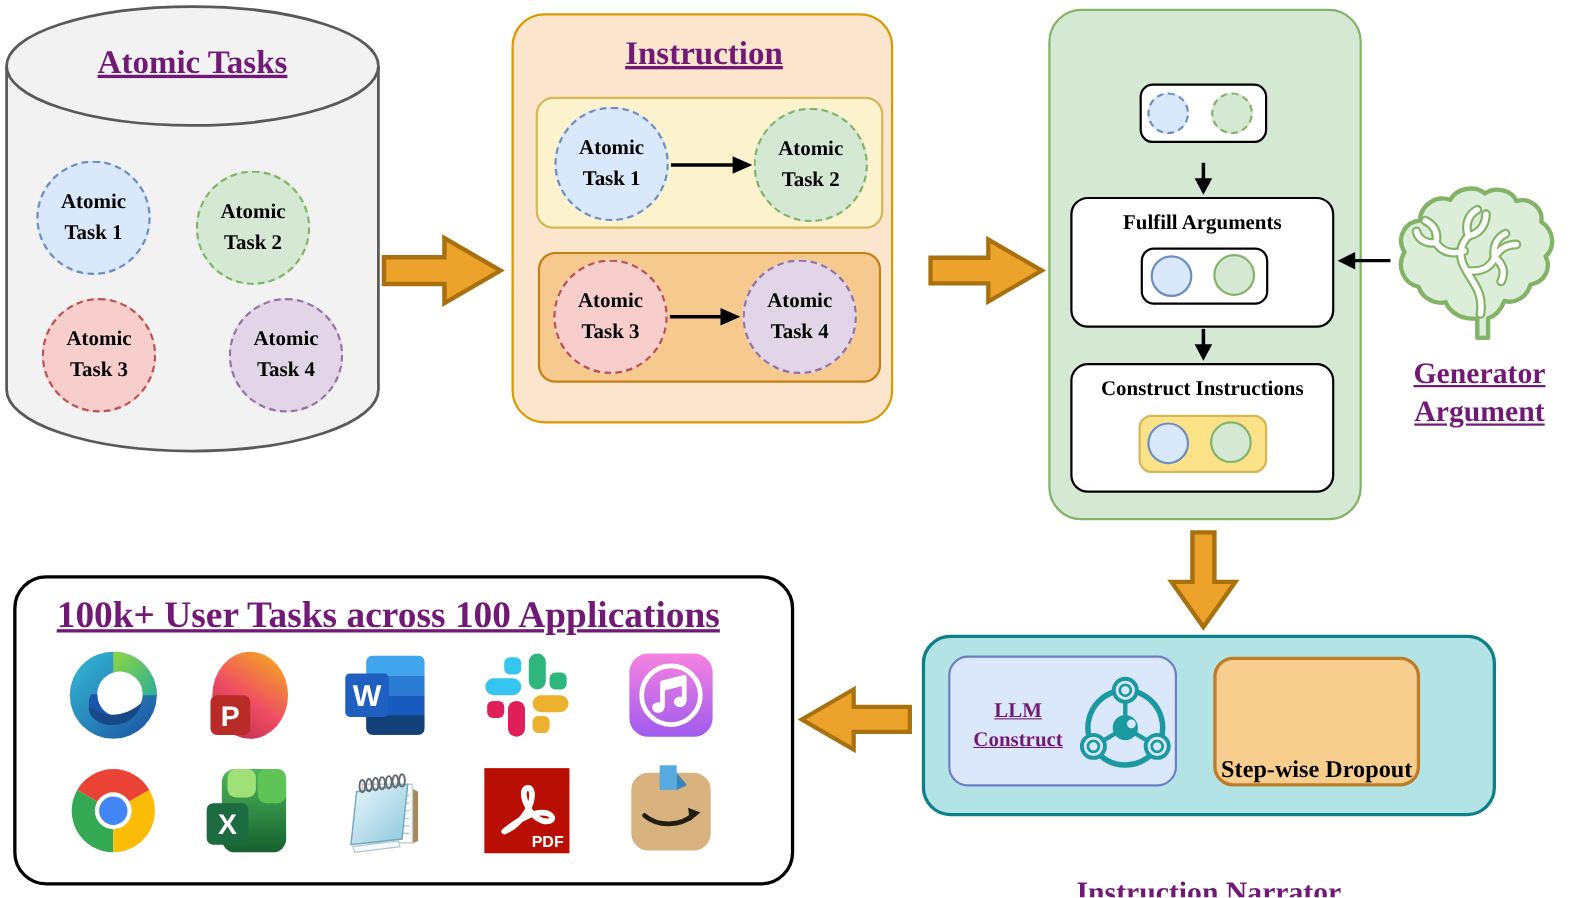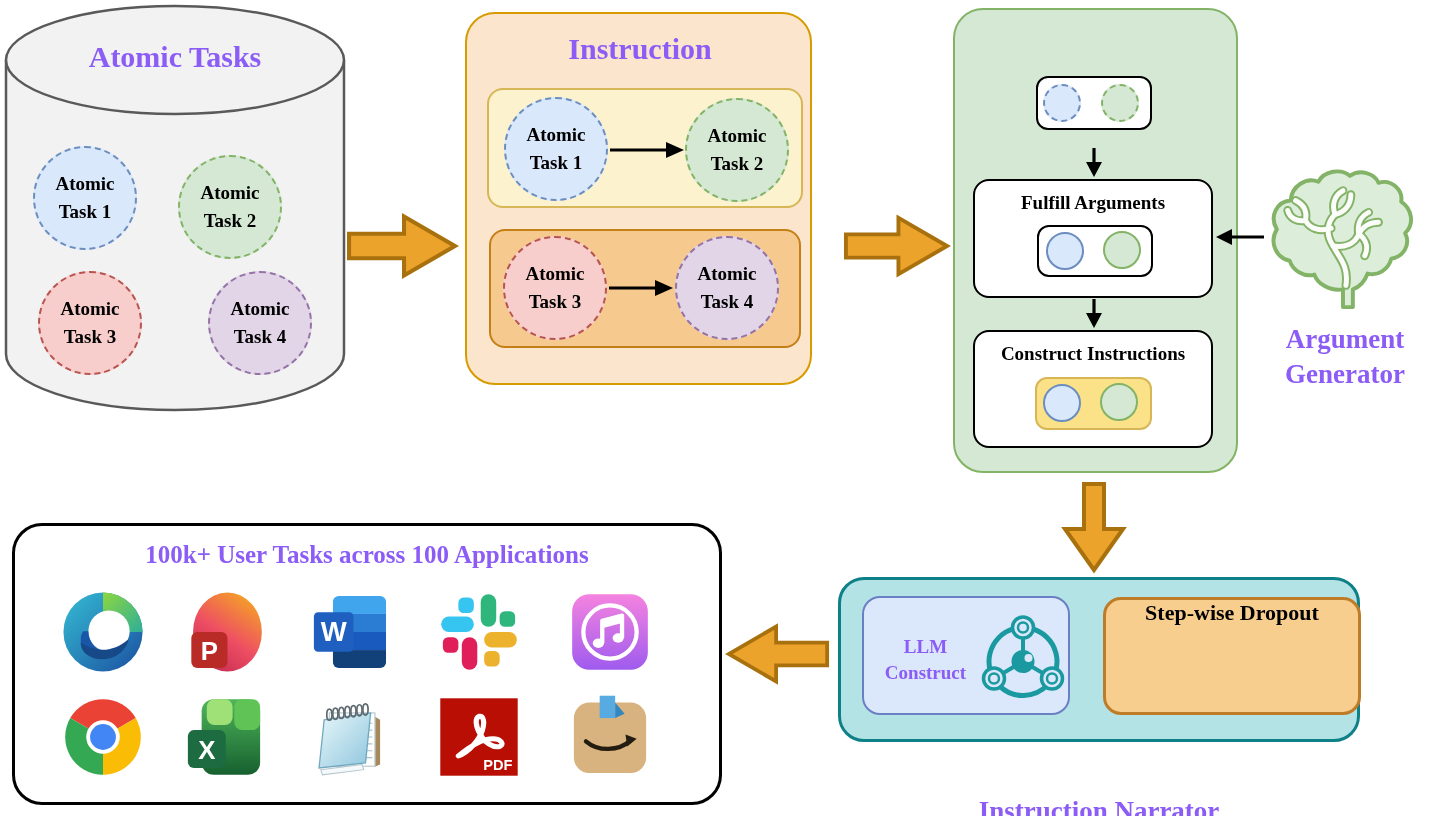--- a/index.html
+++ b/index.html
@@ -1,19 +1,19 @@
 <!DOCTYPE html>
 <html><head>
 <meta charset="utf-8">
 <style>
   html,body{margin:0;padding:0;background:#fff;}
   #canvas{position:relative;width:1444px;height:816px;background:#fff;overflow:hidden;
           font-family:"Liberation Serif","DejaVu Serif",serif;color:#000;}
   .abs{position:absolute;box-sizing:border-box;}
-  .lbl{position:absolute;text-align:center;font-weight:700;color:#8b5cf6;box-sizing:border-box;}
+  .lbl{position:absolute;text-align:center;font-weight:700;color:#701a75;box-sizing:border-box;text-decoration:underline;}
   .circle{position:absolute;width:104px;height:104px;border-radius:50%;display:flex;flex-direction:column;
           align-items:center;justify-content:center;font-weight:700;font-size:19px;line-height:1.5;box-sizing:border-box;}
   .c-blue{background:#DAE8FC;border:2.5px dashed #6C8EBF;}
   .c-green{background:#D5E8D4;border:2.5px dashed #82B366;}
   .c-red{background:#F8CECC;border:2.5px dashed #B85450;}
   .c-purple{background:#E1D5E7;border:2.5px dashed #9673A6;}
   .box{position:absolute;box-sizing:border-box;}
   .stage{position:absolute;background:#fff;border:2.5px solid #000;border-radius:16px;box-sizing:border-box;}
   .stage-title{position:absolute;width:100%;top:11px;text-align:center;font-weight:700;font-size:19px;}
   .pill{position:absolute;border-radius:12px;box-sizing:border-box;}
@@ -148,22 +148,22 @@
       <path d="M74,48 C70,38 74,28 82,24"></path>
       <path d="M74,48 C84,46 90,38 90,28"></path>
       <path d="M72,80 C84,82 94,78 98,68 C102,60 110,56 118,56"></path>
       <path d="M98,68 C96,58 100,50 108,46"></path>
       <path d="M98,68 C106,74 108,82 104,90"></path>
       <path d="M70,62 C58,66 48,62 44,54 C36,56 28,52 26,44"></path>
       <path d="M44,54 C46,44 42,38 34,34"></path>
     </g>
   </svg>
   <div class="lbl" style="left:1250px;top:322px;width:190px;font-size:27px;line-height:1.3;">
+    <div>Generator</div>
     <div>Argument</div>
-    <div>Generator</div>
   </div>
 
   <svg class="abs" style="left:1059px;top:481px;" width="70" height="92" viewBox="0 0 70 92">
     <polygon points="25,3 45,3 45,48 64,48 35,89 6,48 25,48" fill="#ECA32C" stroke="#A9710E" stroke-width="4"></polygon>
   </svg>
 
   <div class="box" style="left:838px;top:577px;width:522px;height:165px;background:#B3E3E5;border:3px solid #0E8088;border-radius:26px;"></div>
 
   <div class="box" style="left:862px;top:596px;width:208px;height:119px;background:#DBE8FB;border:2px solid #6B80C4;border-radius:18px;"></div>
   <div class="lbl" style="left:868px;top:634px;width:115px;font-size:19px;line-height:1.35;">
@@ -182,32 +182,32 @@
         <circle cx="40" cy="11" r="5" stroke-width="2.5"></circle>
       <circle cx="11" cy="62" r="10.5" stroke-width="3.5"></circle>
         <circle cx="11" cy="62" r="5" stroke-width="2.5"></circle>
       <circle cx="69" cy="62" r="10.5" stroke-width="3.5"></circle>
         <circle cx="69" cy="62" r="5" stroke-width="2.5"></circle>
     </g>
     <circle cx="40" cy="45" r="11.5" fill="#1A9AA0"></circle>
     <circle cx="45.5" cy="41.5" r="4" fill="#DBE8FB"></circle>
   </svg>
 
-  <div class="box" style="left:1103px;top:597px;width:258px;height:118px;background:#F8CE8E;border:3px solid #BE7C28;border-radius:18px;
-              display:flex;align-items:flex-start;justify-content:center;">
+  <div class="box" style="left:1103px;top:597px;width:188px;height:118px;background:#F8CE8E;border:3px solid #BE7C28;border-radius:18px;
+              display:flex;align-items:flex-end;justify-content:center;">
     <span style="font-weight:700;font-size:22px;">Step-wise Dropout</span>
   </div>
   <div class="lbl" style="left:949px;top:752px;width:300px;font-size:27px;margin-top:44px;">Instruction Narrator</div>
 
   <svg class="abs" style="left:726px;top:618px;" width="104" height="72" viewBox="0 0 110 68">
     <polygon points="107,22 53,22 53,5 3,34 53,63 53,46 107,46" fill="#ECA32C" stroke="#A9710E" stroke-width="4"></polygon>
   </svg>
 
   <div class="box" style="left:12px;top:523px;width:710px;height:282px;background:#fff;border:3px solid #000;border-radius:30px;"></div>
-  <div class="lbl" style="left:42px;top:541px;width:650px;font-size:25px;">100k+ User Tasks across 100 Applications</div>
+  <div class="lbl" style="left:28px;top:541px;width:650px;font-size:34px;">100k+ User Tasks across 100 Applications</div>
 
   <div class="app" style="left:60px;top:589px;">
     <svg viewBox="0 0 100 100">
       <defs>
         <linearGradient id="eg1" x1="0" y1="0" x2="1" y2="1">
             <stop offset="0" stop-color="#35BDD4"></stop>
             <stop offset="1" stop-color="#1B4FA0"></stop>
           </linearGradient>
         <linearGradient id="eg2" x1="0" y1="0" x2="1" y2="1">
             <stop offset="0" stop-color="#8ED63F"></stop>

